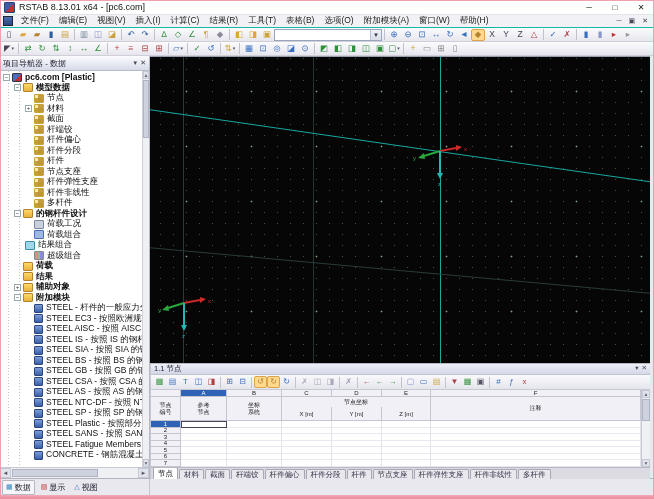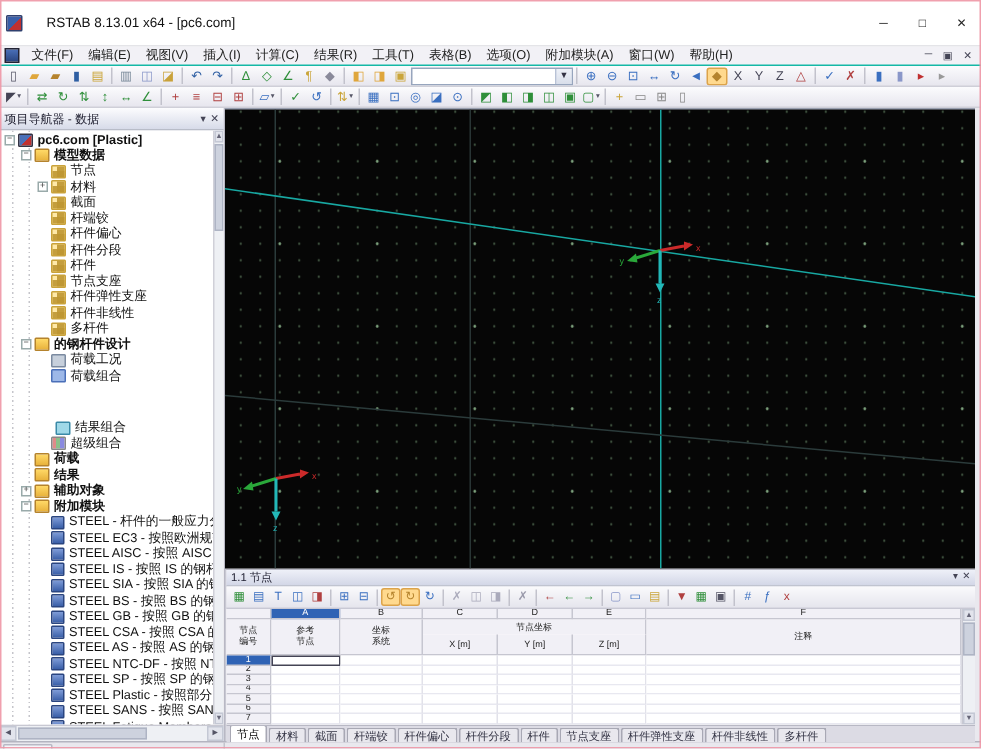--- a/index.html
+++ b/index.html
@@ -1,21 +1,21 @@
 <!DOCTYPE html>
 <html><head>
 <meta charset="utf-8">
 <style>
   *{box-sizing:border-box;margin:0;padding:0;}
   html,body{width:654px;height:499px;overflow:hidden;}
   body{font-family:"Liberation Sans",sans-serif;background:#e9e8ee;position:relative;color:#111;}
   .frame-overlay{position:absolute;inset:0;border:1px solid rgba(238,150,165,.9);pointer-events:none;z-index:99;}
 
   
-  .titlebar{height:31px;background:#fff;display:flex;align-items:center;padding-left:4px;gap:16px;font-size:9px;border-bottom:1px solid #e4e4e8;}
+  .titlebar{height:15px;background:#fff;display:flex;align-items:center;padding-left:4px;gap:4px;font-size:9px;border-bottom:1px solid #e4e4e8;}
   .appicon{width:11px;height:11px;flex:none;background:linear-gradient(135deg,#3a5fa8 55%,#c03030 55%);border-radius:1px;border:1px solid #30406e;}
   .tb-controls{margin-left:auto;display:flex;height:100%;}
   .tb-controls span{width:26px;display:flex;align-items:center;justify-content:center;font-size:8px;color:#222;}
 
   
   .menubar{height:13px;background:#f2f1f6;border-bottom:1px solid #14b8a6;display:flex;align-items:center;font-size:8.5px;padding-left:2px;}
   .mdi-icon{width:10px;height:10px;flex:none;background:linear-gradient(#4a6fb8,#2a4580);border:1px solid #223;margin:0 3px 0 1px;}
   .menu-item{padding:0 5px;height:100%;display:flex;align-items:center;color:#222;}
   .mdi-ctrls{margin-left:auto;display:flex;gap:7px;font-size:7px;color:#445;padding-right:6px;}
 
@@ -311,21 +311,21 @@
           <div class="tree-row" style="padding-left: 25px;">
             <span class="exp-sp"></span>
             <span class="tic lc"></span>
             <span class="lbl">荷载工况</span>
           </div>
           <div class="tree-row" style="padding-left: 25px;">
             <span class="exp-sp"></span>
             <span class="tic co"></span>
             <span class="lbl">荷载组合</span>
           </div>
-          <div class="tree-row" style="padding-left: 28px; margin-top: 24px;">
+          <div class="tree-row" style="padding-left: 16px;">
             <span class="exp-sp"></span>
             <span class="tic rc"></span>
             <span class="lbl">结果组合</span>
           </div>
           <div class="tree-row" style="padding-left: 25px;">
             <span class="exp-sp"></span>
             <span class="tic sc"></span>
             <span class="lbl">超级组合</span>
           </div>
           <div class="tree-row" style="padding-left: 14px;">

